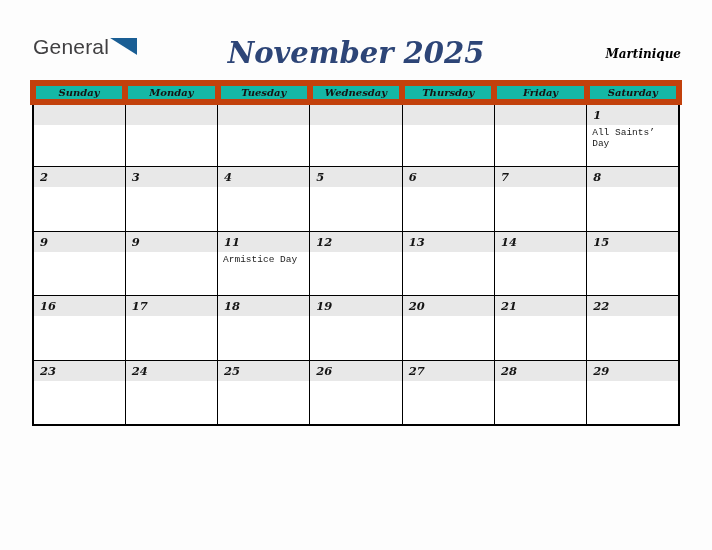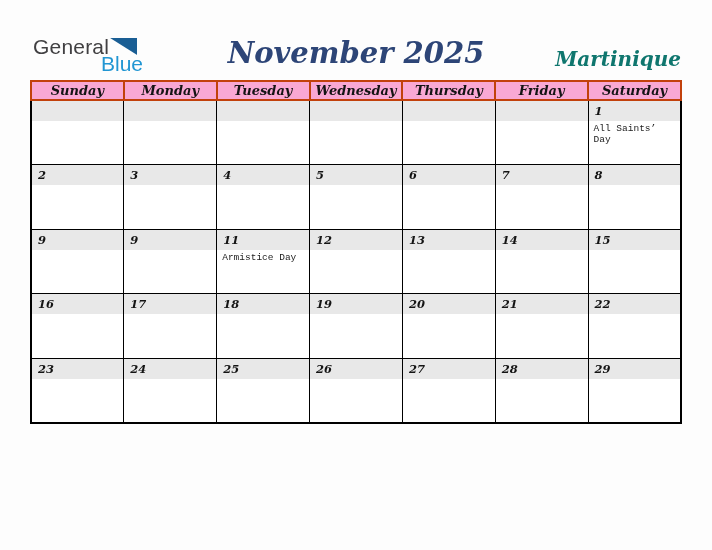--- a/index.html
+++ b/index.html
@@ -35,38 +35,38 @@
     position: absolute; left: 0; right: 0; top: 36px;
     text-align: center;
     font-family: "DejaVu Serif", serif;
     font-style: italic; font-weight: bold;
     font-size: 29px; color: #2d4577;
   }
   .region {
     position: absolute; right: 31px; top: 47px;
     font-family: "DejaVu Serif", serif;
     font-style: italic; font-weight: bold;
-    font-size: 20px; color: #0f766e;
+    font-size: 12px; color: #000000;
   }
 
   
   table.calendar {
     position: absolute; left: 30px; top: 80px;
     width: 652px;
     border-collapse: collapse;
     table-layout: fixed;
     border: 2px solid #000;
   }
   table.calendar th {
-    background: #f9a8d4;
-    border: 2px solid #c2410c;
+    background: #14b8a6;
+    border: 6px solid #c2410c;
     height: 19px;
     font-family: "DejaVu Serif", serif;
     font-style: italic; font-weight: bold;
-    font-size: 13px; color: #141414;
+    font-size: 10px; color: #141414;
     text-align: center; padding: 0;
   }
   table.calendar td {
     border: 1px solid #000;
     height: 64.5px;
     padding: 0;
     vertical-align: top;
     background: #ffffff;
   }
   .band {
@@ -86,21 +86,20 @@
   }
 </style>
 </head>
 <body>
 
 <div class="logo">
   <div class="logo-top">
     <span class="logo-general">General</span>
     <span class="logo-triangle"></span>
   </div>
-  <div class="logo-blue">Blue</div>
 </div>
 
 <div class="title">November 2025</div>
 <div class="region">Martinique</div>
 
 <table class="calendar">
   <thead>
     <tr>
       <th>Sunday</th>
       <th>Monday</th>

